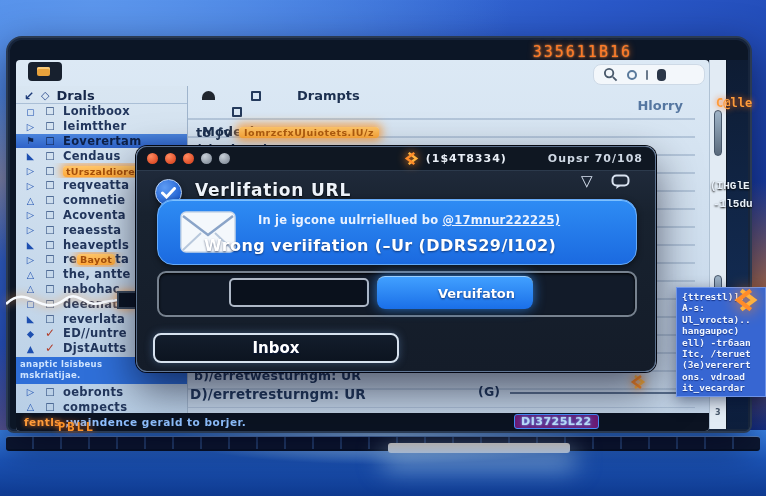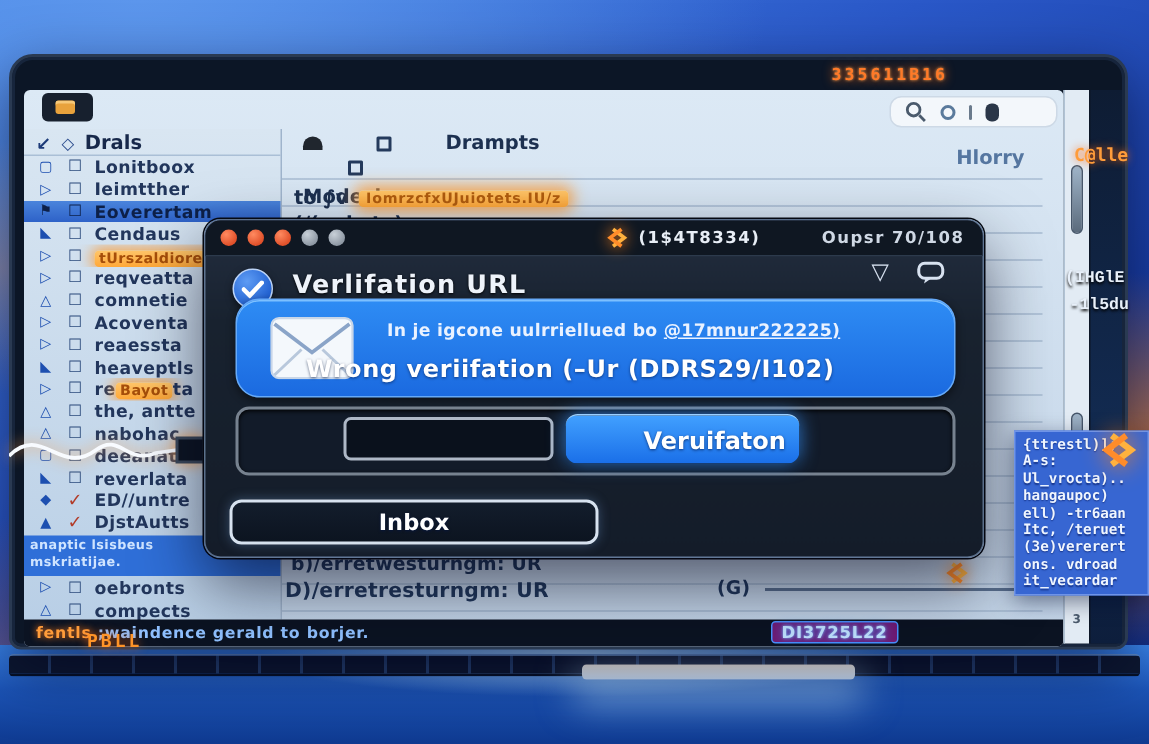--- a/index.html
+++ b/index.html
@@ -18,21 +18,21 @@
   .keyboard{position:absolute;left:6px;top:436px;width:754px;height:15px;border-radius:3px;
     background:repeating-linear-gradient(90deg,#0d1830 0 26px,#24406e 26px 28px);
     border-top:1px solid #5f8cc8;border-bottom:2px solid #071226;}
   .notch{position:absolute;left:388px;top:443px;width:182px;height:10px;border-radius:3px;
     background:linear-gradient(#fffdf2,#cfe6ff);box-shadow:0 10px 24px 6px rgba(190,230,255,.55);}
   
   .screen{position:absolute;left:6px;top:36px;width:746px;height:397px;
     border-radius:16px 16px 8px 8px;background:#0c1626;border:2px solid #2a3a52;
     box-shadow:0 14px 40px rgba(0,0,30,.55), inset 0 0 0 2px #17253c;}
   .bezel-code{position:absolute;right:118px;top:5px;color:#ff7a28;font-family:"DejaVu Sans Mono",monospace;
-    font-weight:bold;font-size:11px;letter-spacing:2px;text-shadow:0 0 7px #ff6a10,0 0 2px #ffb060;margin-left:44px;}
+    font-weight:normal;font-size:15px;letter-spacing:2px;text-shadow:0 0 7px #ff6a10,0 0 2px #ffb060;margin-left:44px;}
   
   .app{position:absolute;left:8px;top:22px;width:693px;height:371px;border-radius:4px;
     background:linear-gradient(#dce9f5,#c2d4e8);overflow:hidden;}
   .app-tab{position:absolute;left:12px;top:2px;width:34px;height:19px;border-radius:4px;background:#17202e;}
   .folder-glyph{position:absolute;left:10px;top:5px;width:13px;height:9px;border-radius:2px;
     background:#e8a23c;box-shadow:inset 0 2px 0 #f6c878;}
   .toolbar{position:absolute;right:4px;top:4px;width:112px;height:21px;border-radius:8px;
     background:#f3f7fb;border:1px solid #cdd9e6;display:flex;align-items:center;gap:9px;padding:0 9px;}
   .ring{width:10px;height:10px;border-radius:50%;border:2px solid #5a7a9c;}
   .tick{width:2px;height:10px;background:#6a7a8c;border-radius:1px;}
@@ -113,21 +113,21 @@
   .msg1{position:absolute;left:100px;top:13px;font-size:11.5px;font-weight:bold;color:#eaf2ff;letter-spacing:.2px;}
   .msg1 .ul{text-decoration:underline;}
   .msg2{position:absolute;left:46px;top:36px;font-size:16px;font-weight:bold;color:#ffffff;
     letter-spacing:.4px;text-shadow:0 1px 2px rgba(0,20,60,.6);}
   .group{position:absolute;left:20px;top:124px;width:480px;height:46px;border-radius:9px;
     border:2px solid #77828f;background:#121b29;box-shadow:inset 0 1px 3px #000;}
   .vinput{position:absolute;left:92px;top:131px;width:140px;height:29px;border-radius:5px;
     background:#0a111c;border:2px solid #aeb8c6;outline:none;color:#e8f0fa;padding:0 8px;font-size:13px;}
   .btn{display:flex;align-items:center;justify-content:center;font-weight:bold;color:#fff;
     text-shadow:0 1px 2px rgba(0,20,70,.7);cursor:default;}
-  .btn-verify{position:absolute;left:240px;top:129px;width:156px;height:33px;border-radius:8px;font-size:16px;
+  .btn-verify{position:absolute;left:240px;top:129px;width:156px;height:33px;border-radius:8px;font-size:13px;
     background:linear-gradient(#41a0ff,#1a6fe8);border-top:1px solid #9cd0ff;
     box-shadow:0 0 12px rgba(60,150,255,.8),0 3px 6px rgba(0,0,0,.5);padding-left:43px;}
   .btn-inbox{position:absolute;left:16px;top:186px;width:246px;height:30px;border-radius:8px;font-size:15px;
     background:linear-gradient(#131d2c,#0c1420);border:2px solid #d7e2ef;box-shadow:0 0 8px rgba(120,170,230,.35);}
   .btn-sent{position:absolute;left:272px;top:186px;width:238px;height:30px;border-radius:8px;font-size:15px;
     background:linear-gradient(#3d9bff,#1668d8);border:1px solid #9cd0ff;
     box-shadow:0 0 12px rgba(60,150,255,.8),0 3px 6px rgba(0,0,0,.5);}
   .tri{color:#d8e2f0;font-size:15px;line-height:15px;}
   
   .rc-orange{position:absolute;left:716px;top:96px;color:#ff9c3a;font-family:"DejaVu Sans Mono",monospace;

